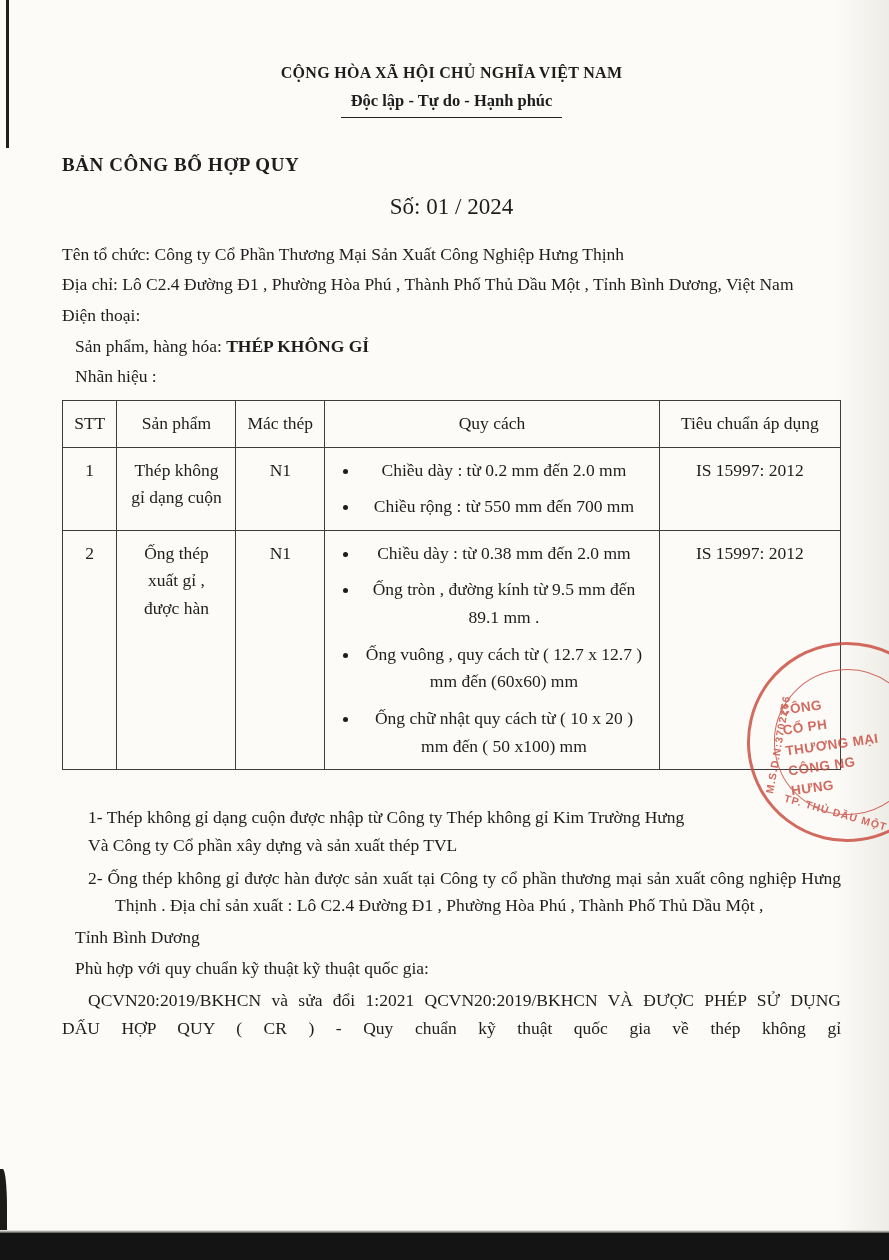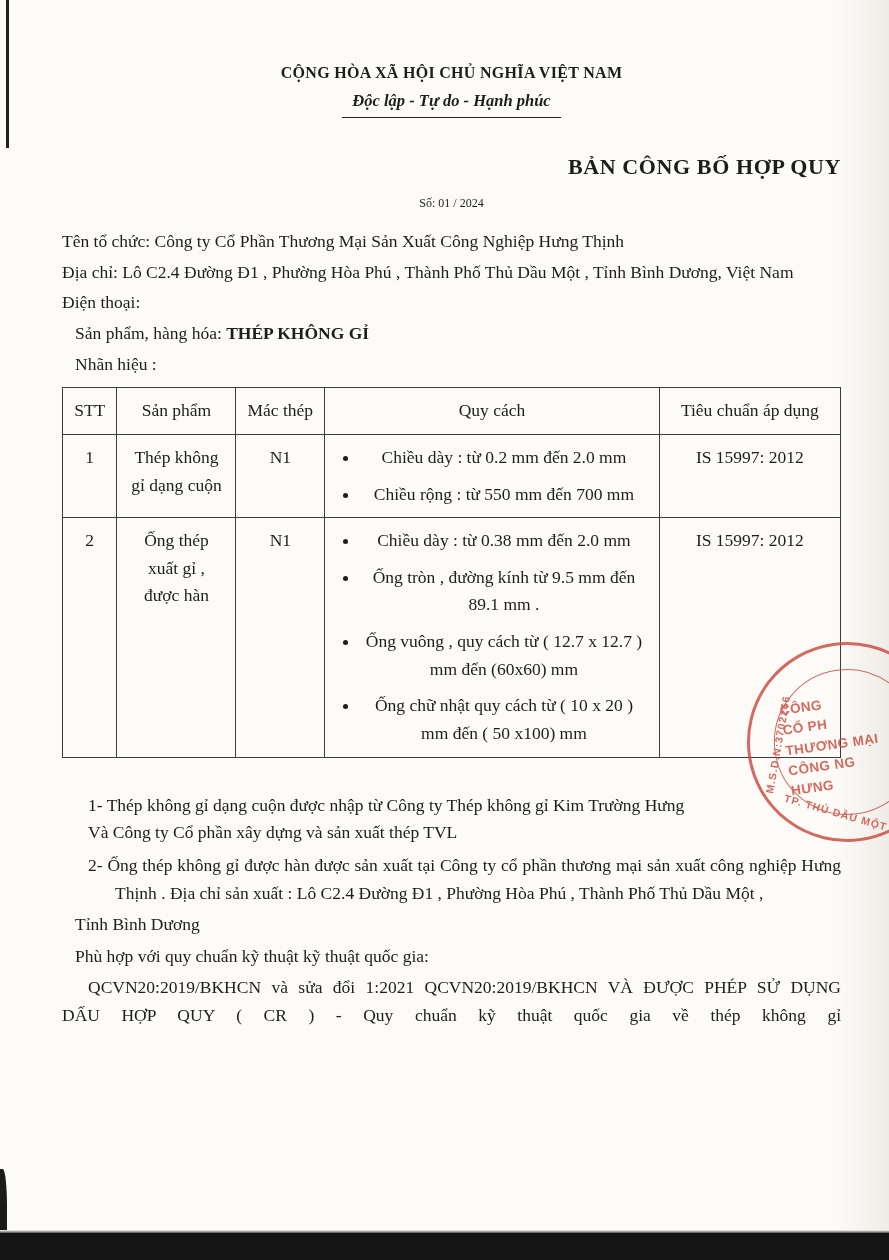--- a/index.html
+++ b/index.html
@@ -10,24 +10,24 @@
     color:#1d1d1d;
   }
   .paper {
     position:absolute; inset:0;
     background:linear-gradient(90deg,#fcfbf8 0%, #fcfbf8 94%, #eeece6 100%);
   }
   .content { position:absolute; left:62px; right:48px; top:60px; font-size:17.5px; line-height:1.58; }
 
   .nat-line1 { text-align:center; font-weight:bold; font-size:16px; letter-spacing:.3px; }
   .nat-line2 { text-align:center; font-weight:bold; font-size:16.5px; margin-top:3px; }
-  .nat-line2 .underlined { display:inline-block; border-bottom:1.6px solid #222; padding:0 10px 3px 10px;font-style:italic; }
+  .nat-line2 .underlined { display:inline-block; border-bottom:1.6px solid #222; padding:0 10px 3px 10px; }
 
-  .title { text-align:right; font-weight:bold; font-size:22px; letter-spacing:.6px; margin-top:32px; }
-  .doc-no { text-align:center; font-size:12px; margin-top:9px; }
+  .title { text-align:left; font-weight:bold; font-size:19px; letter-spacing:.6px; margin-top:32px; }
+  .doc-no { text-align:center; font-size:23px; margin-top:9px; }
 
   .line { margin-top:3px; }
   .line-org { margin-top:15px; }
   .indented { padding-left:13px; }
   .bold { font-weight:bold; }
 
   table.spec { width:100%; border-collapse:collapse; margin-top:9px; }
   table.spec th, table.spec td {
     border:1.3px solid #3d3d3d; padding:9px 11px; vertical-align:top;
     font-size:17.5px; font-weight:normal; text-align:center;

